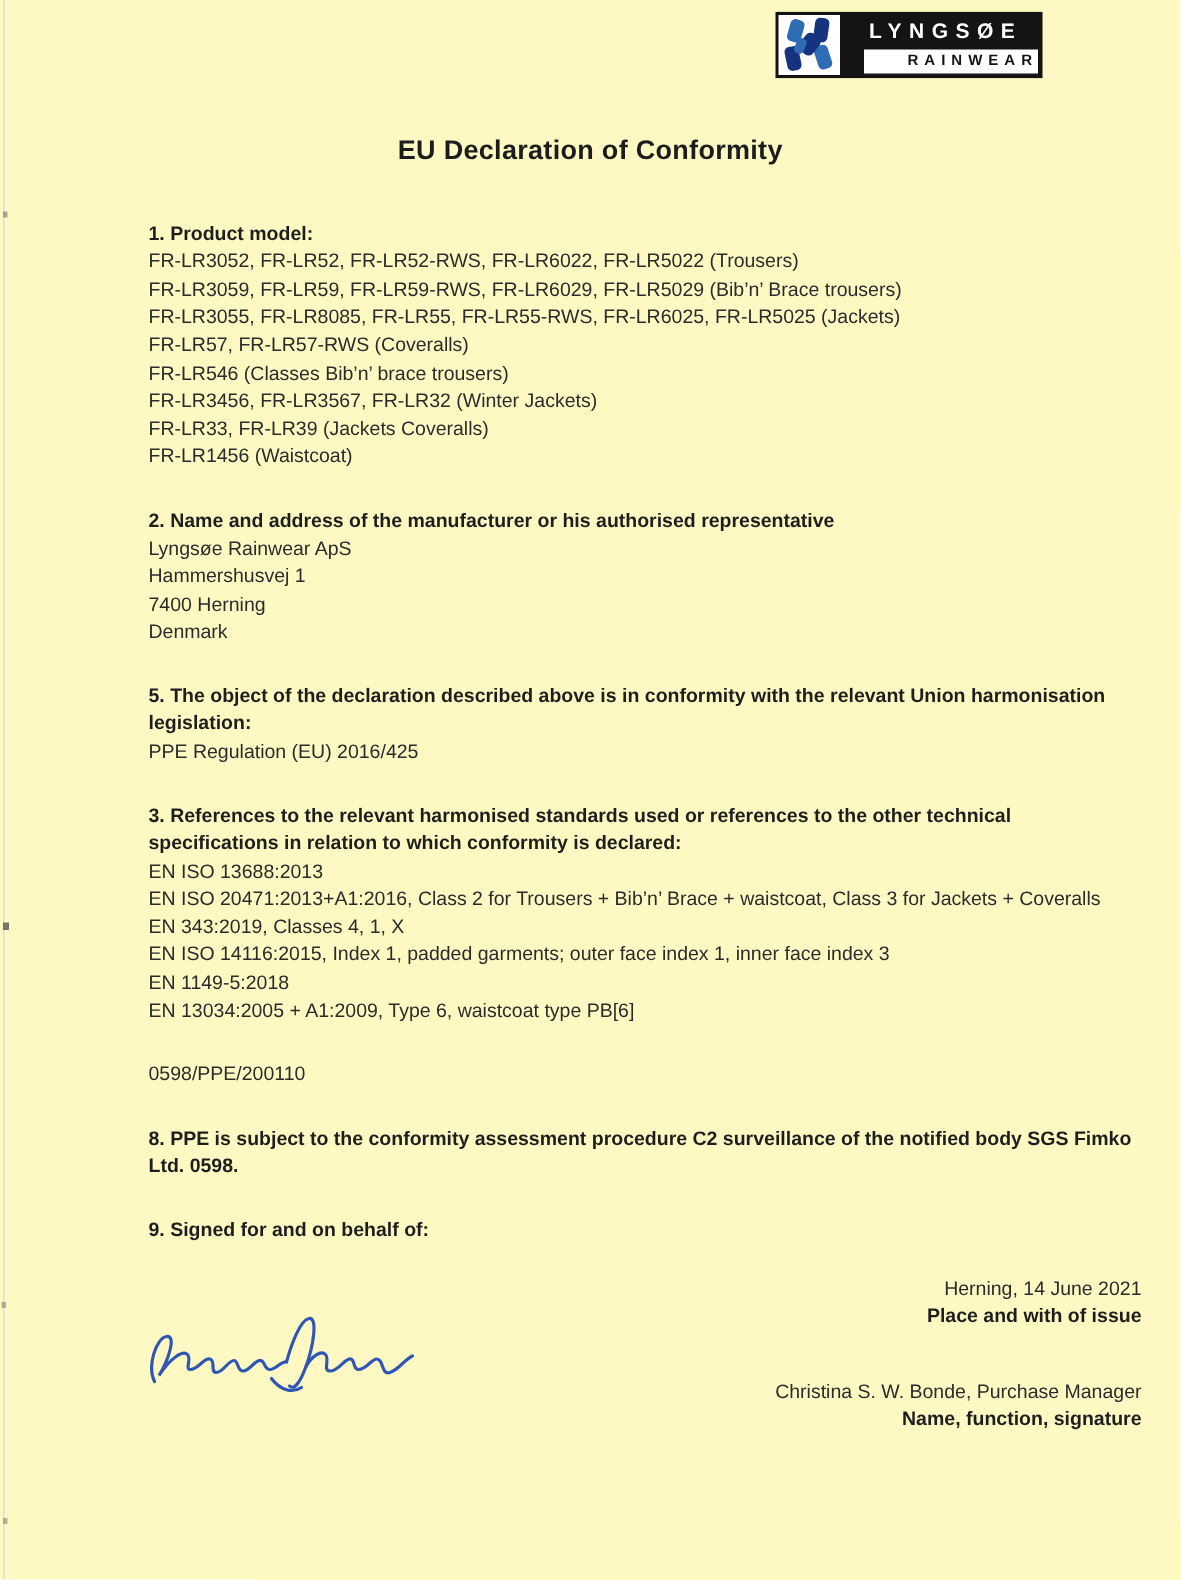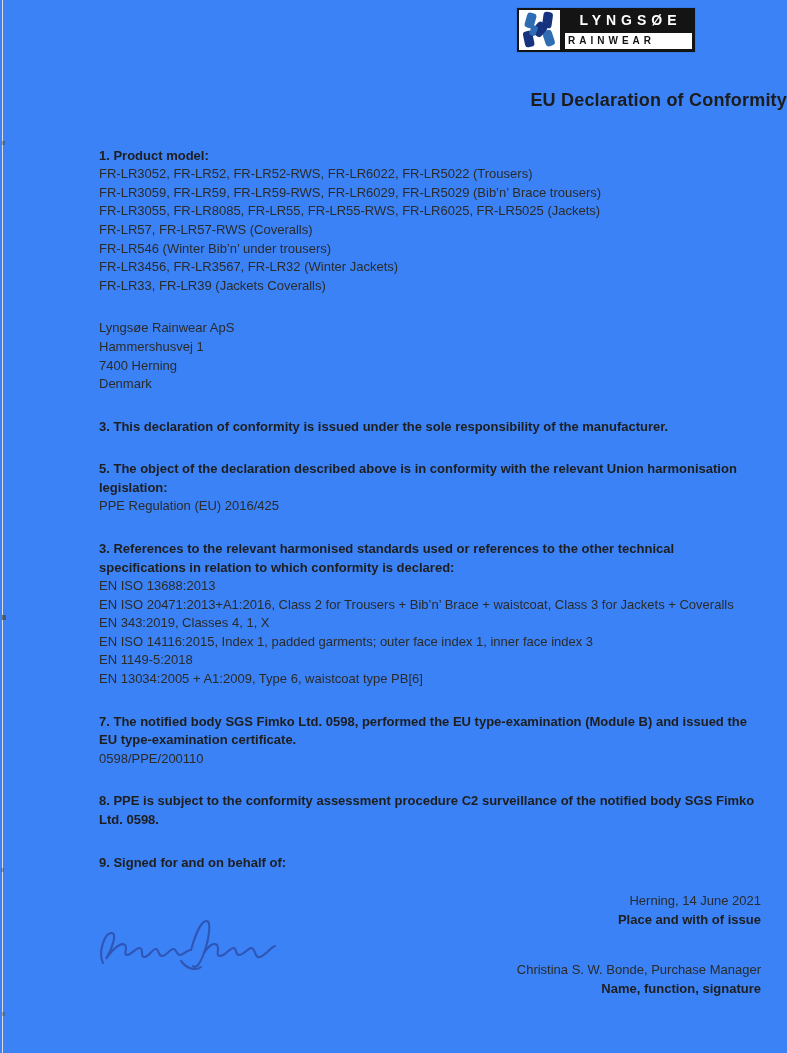--- a/index.html
+++ b/index.html
@@ -1,21 +1,21 @@
 <!DOCTYPE html>
 <html><head>
 <meta charset="utf-8">
 <style>
   * { margin: 0; padding: 0; box-sizing: border-box; }
   html, body { background: #ffffff; }
   .page {
     position: relative;
     width: 787px;
     height: 1053px;
-    background: #3b82f6;
+    background: #fef9c3;
     font-family: "Liberation Sans", sans-serif;
     font-size: 13px;
     line-height: 1.43;
     color: #2b2b2b;
     overflow: hidden;
   }
   
   .scan-edge {
     position: absolute; left: 2px; top: 0; width: 1px; height: 1053px;
     background: #dcdcdc;
@@ -32,28 +32,28 @@
   .logo-mark {
     width: 45px; height: 44px; background: #fff; border: 2px solid #141414;
     display: flex; align-items: center; justify-content: center;
   }
   .logo-text { width: 133px; height: 44px; background: #141414; display: flex; flex-direction: column; }
   .logo-top {
     flex: 1; color: #ffffff; font-weight: bold; font-size: 14px; letter-spacing: 5px;
     display: flex; align-items: center; justify-content: center; padding-left: 4px;
   }
   .logo-bottom {
-    margin: 0 3px 3px 3px; height: 16px; background: #ffffff;
-    display: flex; align-items: center; justify-content: flex-start;
+    margin: 0 3px 3px 14px; height: 16px; background: #ffffff;
+    display: flex; align-items: center; justify-content: flex-end;
   }
   .logo-bottom span { color: #141414; font-weight: bold; font-size: 10px; letter-spacing: 4px; padding-left: 3px; }
 
   
   .title {
-    margin-top: 36px; text-align: right;
+    margin-top: 36px; text-align: center;
     font-size: 18px; font-weight: bold; color: #1c1c1c; letter-spacing: .2px;
   }
 
   
   .content { margin: 33px 0 0 99px; width: 662px; }
   .section { margin-bottom: 13px; margin-top: 24px; }
   .heading { font-weight: bold; color: #1e1e1e; }
   .line { white-space: nowrap; }
 
   
@@ -95,54 +95,52 @@
   <div class="title">EU Declaration of Conformity</div>
 
   <div class="content">
 
     <div class="section">
       <div class="heading">1. Product model:</div>
       <div class="line">FR-LR3052, FR-LR52, FR-LR52-RWS, FR-LR6022, FR-LR5022 (Trousers)</div>
       <div class="line">FR-LR3059, FR-LR59, FR-LR59-RWS, FR-LR6029, FR-LR5029 (Bib’n’ Brace trousers)</div>
       <div class="line">FR-LR3055, FR-LR8085, FR-LR55, FR-LR55-RWS, FR-LR6025, FR-LR5025 (Jackets)</div>
       <div class="line">FR-LR57, FR-LR57-RWS (Coveralls)</div>
-      <div class="line">FR-LR546 (Winter Bib’n’ under trousers)</div>
+      <div class="line">FR-LR546 (Classes Bib’n’ brace trousers)</div>
       <div class="line">FR-LR3456, FR-LR3567, FR-LR32 (Winter Jackets)</div>
       <div class="line">FR-LR33, FR-LR39 (Jackets Coveralls)</div>
+      <div class="line">FR-LR1456 (Waistcoat)</div>
     </div>
 
     <div class="section">
+      <div class="heading">2. Name and address of the manufacturer or his authorised representative</div>
       <div class="line">Lyngsøe Rainwear ApS</div>
       <div class="line">Hammershusvej 1</div>
       <div class="line">7400 Herning</div>
       <div class="line">Denmark</div>
     </div>
 
-    <div class="section">
-      <div class="heading">3. This declaration of conformity is issued under the sole responsibility of the manufacturer.</div>
-    </div>
 
 
     <div class="section">
       <div class="heading">5. The object of the declaration described above is in conformity with the relevant Union harmonisation legislation:</div>
       <div class="line">PPE Regulation (EU) 2016/425</div>
     </div>
 
     <div class="section">
       <div class="heading">3. References to the relevant harmonised standards used or references to the other technical specifications in relation to which conformity is declared:</div>
       <div class="line">EN ISO 13688:2013</div>
       <div class="line">EN ISO 20471:2013+A1:2016, Class 2 for Trousers + Bib’n’ Brace + waistcoat, Class 3 for Jackets + Coveralls</div>
       <div class="line">EN 343:2019, Classes 4, 1, X</div>
       <div class="line">EN ISO 14116:2015, Index 1, padded garments; outer face index 1, inner face index 3</div>
       <div class="line">EN 1149-5:2018</div>
       <div class="line">EN 13034:2005 + A1:2009, Type 6, waistcoat type PB[6]</div>
     </div>
 
     <div class="section">
-      <div class="heading">7. The notified body SGS Fimko Ltd. 0598, performed the EU type-examination (Module B) and issued the EU type-examination certificate.</div>
       <div class="line">0598/PPE/200110</div>
     </div>
 
     <div class="section">
       <div class="heading">8. PPE is subject to the conformity assessment procedure C2 surveillance of the notified body SGS Fimko Ltd. 0598.</div>
     </div>
 
     <div class="section">
       <div class="heading">9. Signed for and on behalf of:</div>
     </div>

